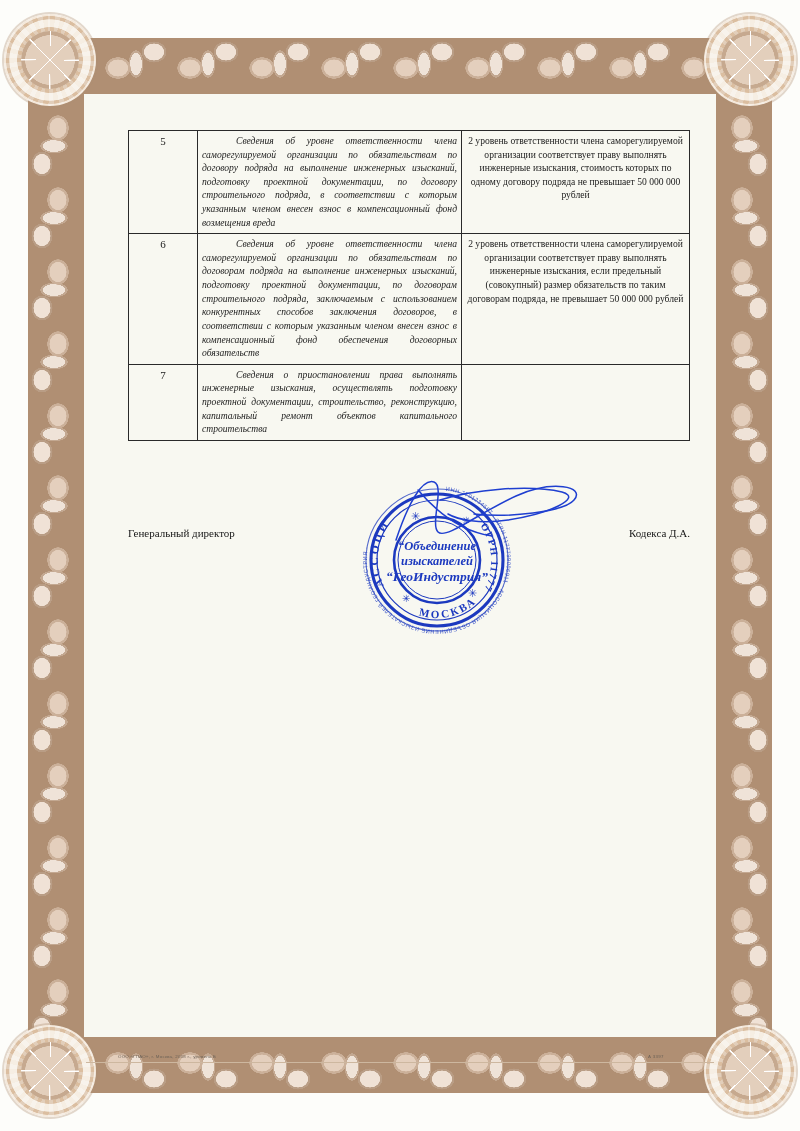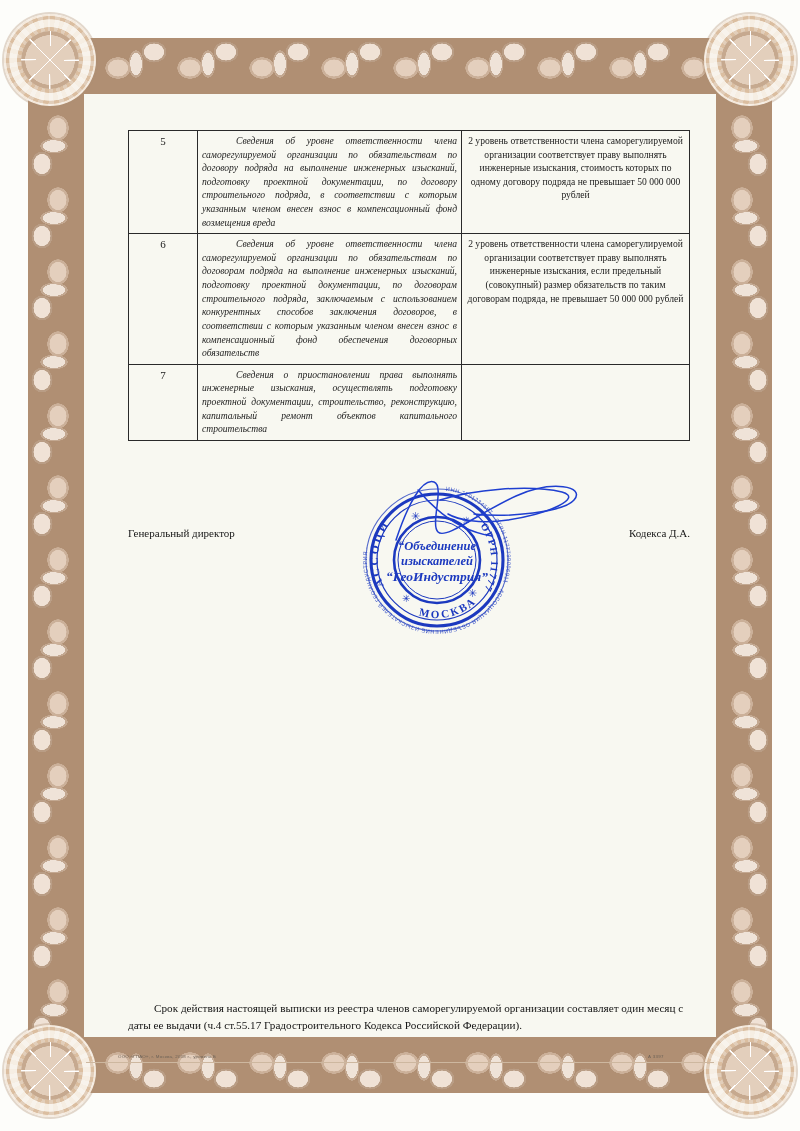--- a/index.html
+++ b/index.html
@@ -272,20 +272,19 @@
     </div>
 
     <svg class="signature" viewBox="0 0 210 90" xmlns="http://www.w3.org/2000/svg">
       <g fill="none" stroke="#1f3fd0" stroke-width="1.5" stroke-linecap="round">
         <path d="M8,70 C20,34 34,8 46,12 C57,16 42,54 50,62 C58,70 92,42 128,26 C164,10 198,16 186,30 C176,42 120,48 86,44"></path>
         <path d="M52,30 C84,20 140,14 174,22 C196,28 160,44 120,50 C92,54 70,50 60,44"></path>
         <path d="M30,20 C52,46 76,62 104,66"></path>
       </g>
     </svg>
 
-    <div class="validity">Срок действия настоящей выписки из реестра членов саморегулируемой организации составляет один месяц с даты ее выдачи (ч.4 ст.55.17 Градостроительного Кодекса Российской Федерации).</div>
 
     <div class="footer-left">ООО «ГПАО», г. Москва, 2018 г., уровень Б</div>
     <div class="footer-right">А 3397</div>
     <div class="footer-rule"></div>
 
   </div>
 </div>
 
 </body></html>

